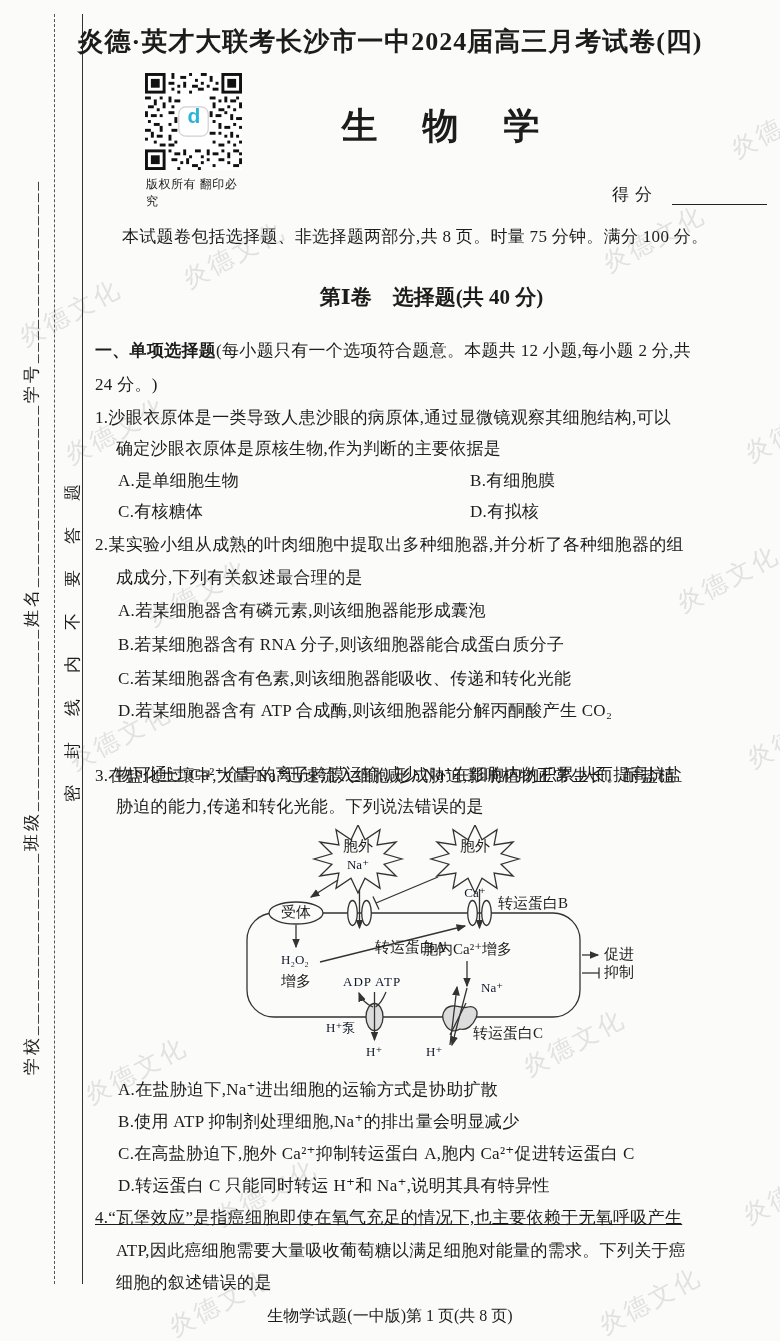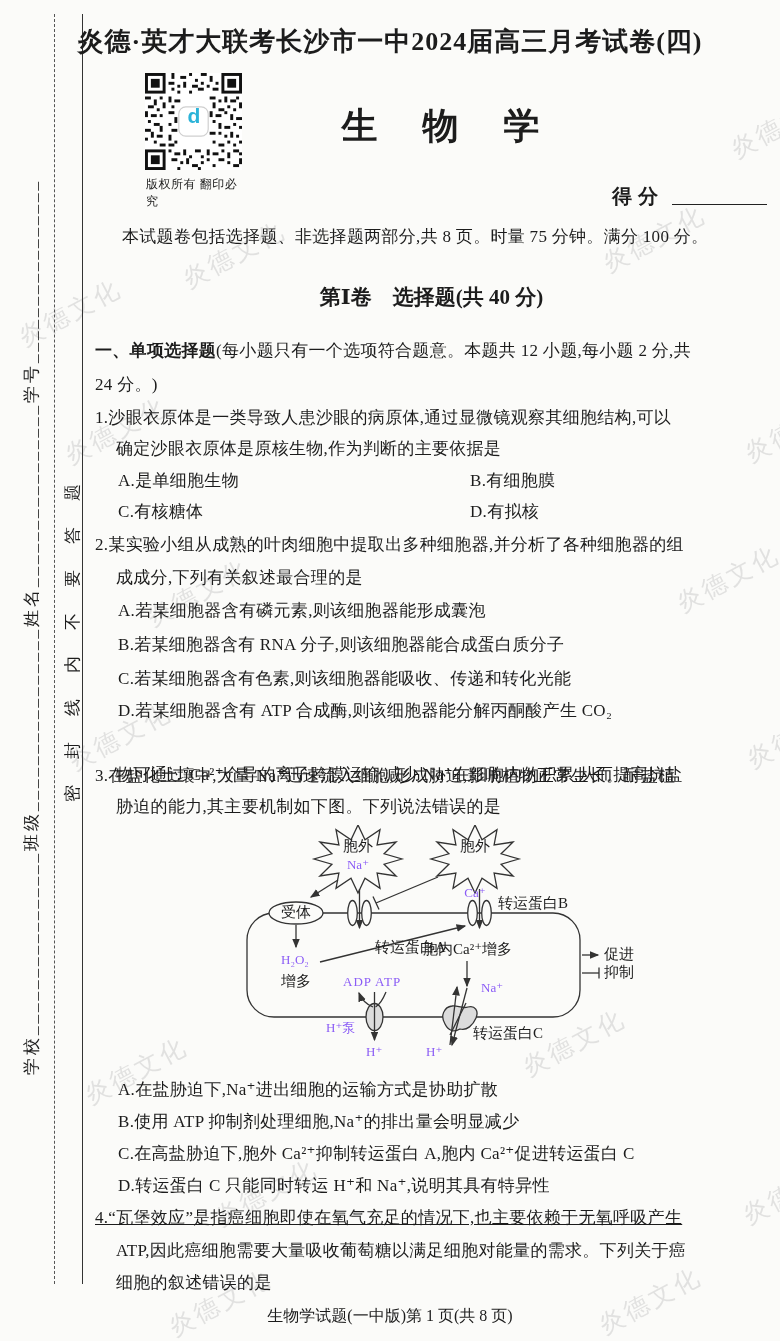--- a/index.html
+++ b/index.html
@@ -15,21 +15,21 @@
       font-family:"Liberation Sans","DejaVu Sans",sans-serif;}
   .vline{position:absolute;top:14px;height:1270px;width:0;}
   .rot{position:absolute;transform:rotate(-90deg);transform-origin:0 0;white-space:nowrap;}
   .exam-title{position:absolute;top:24px;left:0;width:780px;text-align:center;
       font-size:26px;font-weight:bold;letter-spacing:1px;}
   .subject{position:absolute;top:102px;left:104px;width:673px;text-align:center;
       font-size:36px;font-weight:bold;letter-spacing:18px;text-indent:18px;}
   .section-title{position:absolute;top:283px;left:95px;width:673px;text-align:center;
       font-size:21px;font-weight:bold;}
   .dlabel{position:absolute;font-size:15px;white-space:nowrap;line-height:1.1;}
-  .dsmall{font-size:13px;color:#8b5cf6;}
+  .dsmall{font-size:13px;color:#0f172a;}
   .footer{position:absolute;top:1306px;left:0;width:780px;text-align:center;font-size:16px;}
   .opt-b{position:absolute;left:470px;}
   .bold{font-weight:bold;}
   svg{display:block;}
 </style>
 </head>
 <body>
 
 <span class="wm" style="left:14px;top:296px;">炎德文化</span>
 <span class="wm" style="left:178px;top:238px;">炎德文化</span>
@@ -173,21 +173,21 @@
         <rect x="2" y="28" width="3" height="3" fill="#111"></rect>
     </g>
     <rect x="11.5" y="11.5" width="10" height="10" rx="2.4" fill="#fff" stroke="#cfcfcf" stroke-width=".4"></rect>
   </svg>
   <span class="abs" style="left:36px;top:31px;width:26px;text-align:center;font-size:21px;font-weight:bold;color:#2bb3d8;font-family:'Liberation Sans','DejaVu Sans',sans-serif;">d</span>
 </div>
 <div class="abs" style="left:146px;top:176px;width:96px;font-size:12px;letter-spacing:.5px;font-family:'Liberation Sans','DejaVu Sans',sans-serif;color:#222;">版权所有  翻印必究</div>
 
 <div class="subject">生 物 学</div>
 
-<div class="abs" style="left:612px;top:183px;font-size:20px;font-weight:bold;letter-spacing:6px;font-family:'Liberation Sans','DejaVu Sans',sans-serif;">得分</div>
+<div class="abs" style="left:612px;top:183px;font-size:17px;font-weight:normal;letter-spacing:6px;font-family:'Liberation Sans','DejaVu Sans',sans-serif;">得分</div>
 <div class="abs" style="left:672px;top:183px;width:95px;height:21px;border-bottom:1.6px solid #222;"></div>
 
 <div class="ln" style="left:122px;top:226px;">本试题卷包括选择题、非选择题两部分,共 8 页。时量 75 分钟。满分 100 分。</div>
 
 <div class="section-title">第Ⅰ卷　选择题(共 40 分)</div>
 
 <div class="ln" style="left:95px;top:340px;">
   <span class="bold">一、单项选择题</span><span>(每小题只有一个选项符合题意。本题共 12 小题,每小题 2 分,共</span>
 </div>
 <div class="ln" style="left:95px;top:374px;">24 分。)</div>
@@ -201,21 +201,21 @@
 
 <div class="ln" style="left:95px;top:534px;">2.某实验小组从成熟的叶肉细胞中提取出多种细胞器,并分析了各种细胞器的组</div>
 <div class="ln" style="left:116px;top:567px;">成成分,下列有关叙述最合理的是</div>
 <div class="ln" style="left:118px;top:600px;">A.若某细胞器含有磷元素,则该细胞器能形成囊泡</div>
 <div class="ln" style="left:118px;top:634px;">B.若某细胞器含有 RNA 分子,则该细胞器能合成蛋白质分子</div>
 <div class="ln" style="left:118px;top:668px;">C.若某细胞器含有色素,则该细胞器能吸收、传递和转化光能</div>
 <div class="ln" style="left:118px;top:700px;">D.若某细胞器含有 ATP 合成酶,则该细胞器能分解丙酮酸产生 CO₂</div>
 
 <div class="ln" style="left:95px;top:765px;">3.在盐化土壤中,大量 Na⁺迅速流入细胞,形成胁迫,影响植物正常生长。耐盐植</div>
 <div class="ln" style="left:116px;top:764px;">物可通过 Ca²⁺介导的离子跨膜运输,减少 Na⁺在细胞内的积累,从而提高抗盐</div>
-<div class="ln" style="left:116px;top:796px;">胁迫的能力,其主要机制如下图。下列说法错误的是</div>
+<div class="ln" style="left:116px;top:796px;">胁迫的能力,传递和转化光能。下列说法错误的是</div>
 
 <div class="abs" style="left:235px;top:825px;width:450px;height:248px;">
   <svg width="450" height="248" viewBox="0 0 450 248" xmlns="http://www.w3.org/2000/svg">
     <defs>
       <marker id="ah" markerWidth="9" markerHeight="8" refX="6.5" refY="3" orient="auto">
         <path d="M0,0L7.5,3L0,6Z" fill="#333"></path>
       </marker>
     </defs>
     <g fill="none" stroke="#333" stroke-width="1.3">
 

